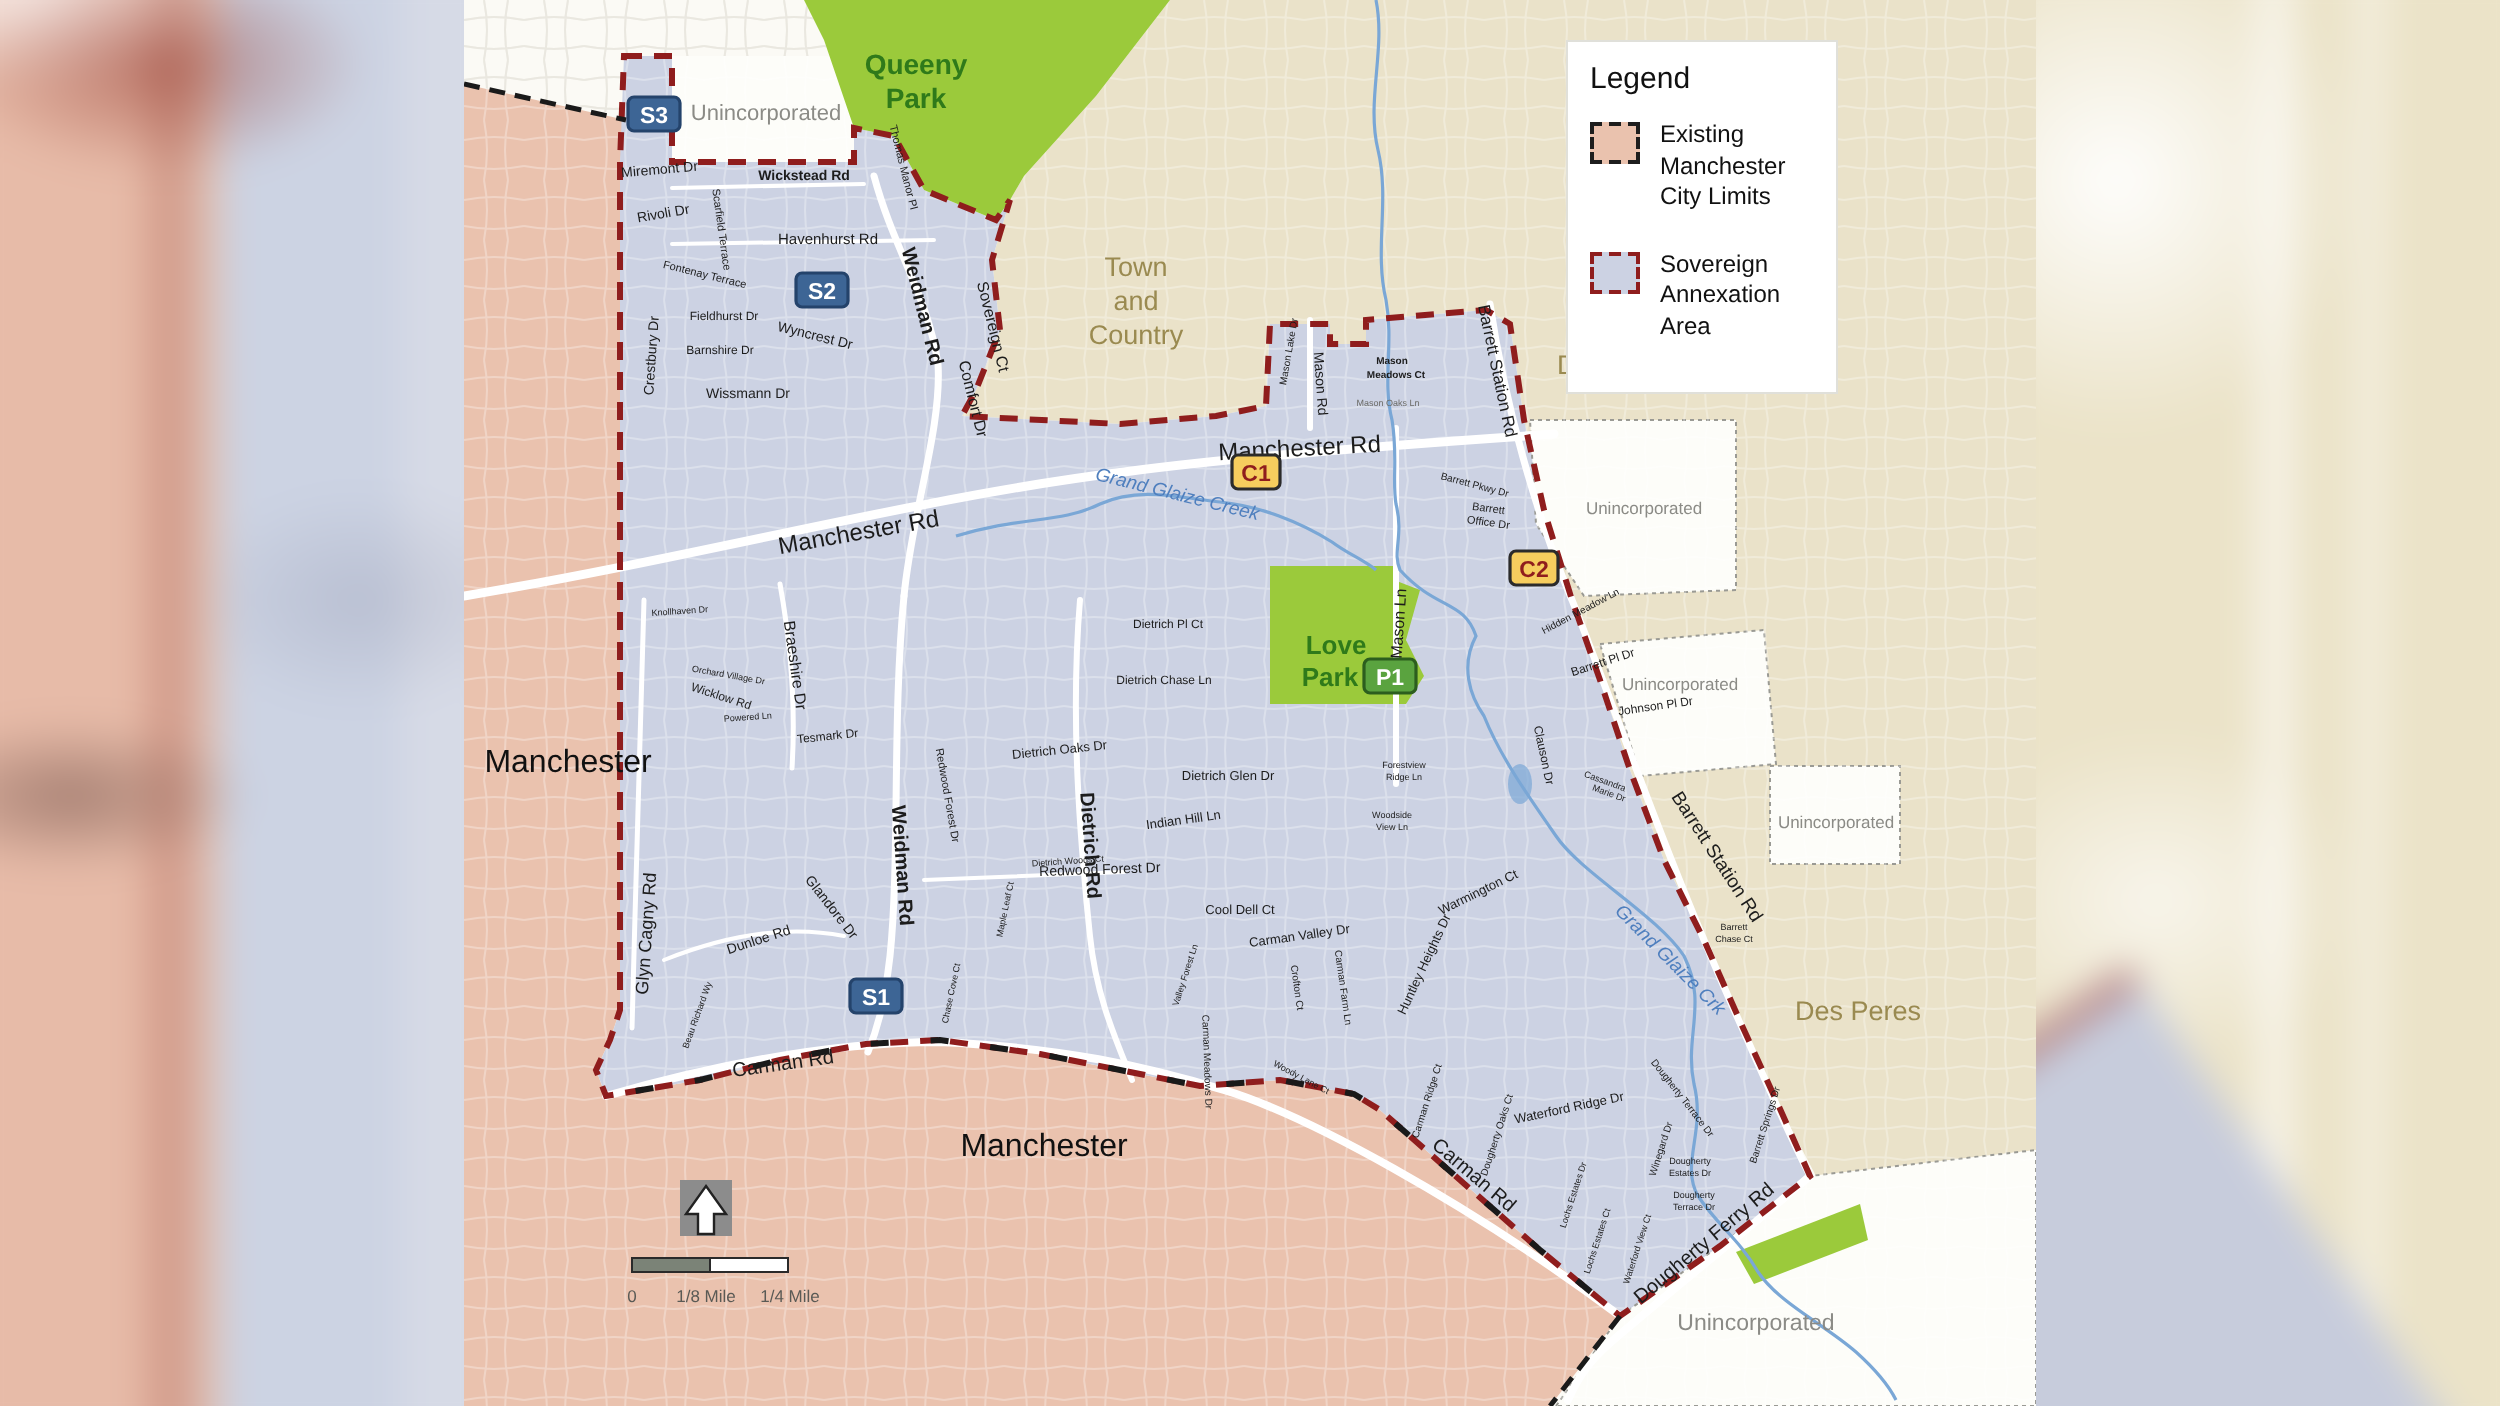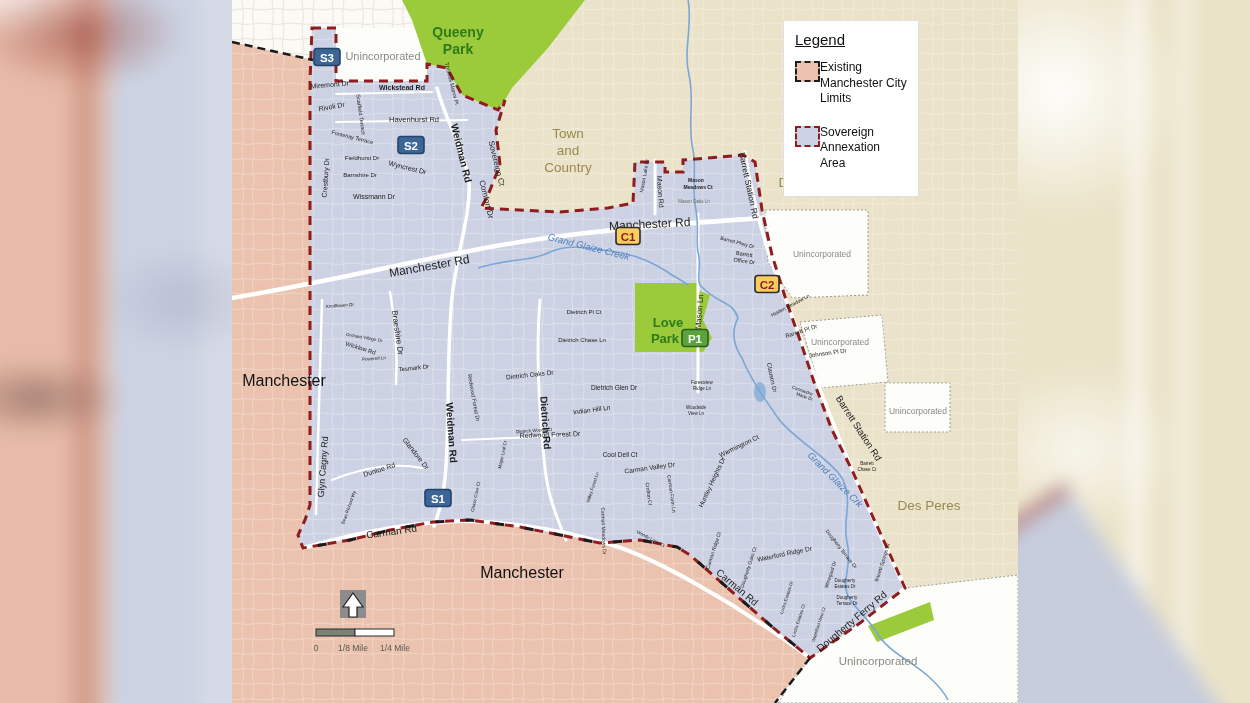--- a/index.html
+++ b/index.html
@@ -27,22 +27,22 @@
   }
   .right-corner{position:absolute;left:-60px;bottom:-90px;width:230px;height:280px;
       background:#c7ccdc;border-top:10px solid rgba(165,72,64,.65);transform:rotate(-35deg);}
   
   .map{position:absolute;left:232px;top:0;width:786px;height:703px;background:#fbfaf5;}
   .map svg{position:absolute;inset:0;}
   svg text{font-family:"Liberation Sans",sans-serif;}
   
   .legend{position:absolute;left:551px;top:20px;width:136px;background:#ffffff;
       border:1px solid #e0e0da;padding:10px 11px 6px 11px;box-sizing:border-box;color:#111;}
-  .legend-title{font-size:15px;margin:0 0 12px 0;text-decoration:underline;}
-  .legend-item{display:flex;gap:0;align-items:flex-start;margin-bottom:18px;
+  .legend-title{font-size:15px;margin:0 0 12px 0;}
+  .legend-item{display:flex;gap:10px;align-items:flex-start;margin-bottom:18px;
       font-size:12px;line-height:1.3;}
   .swatch{width:25px;height:21px;flex:0 0 auto;margin-top:1px;box-sizing:border-box;}
   .swatch.existing{background:#eac2ae;border:2px dashed #1d1d1d;}
   .swatch.proposed{background:#ccd2e3;border:2px dashed #8f1d1d;}
 </style>
 </head>
 <body>
 
 <div class="stage">
 

